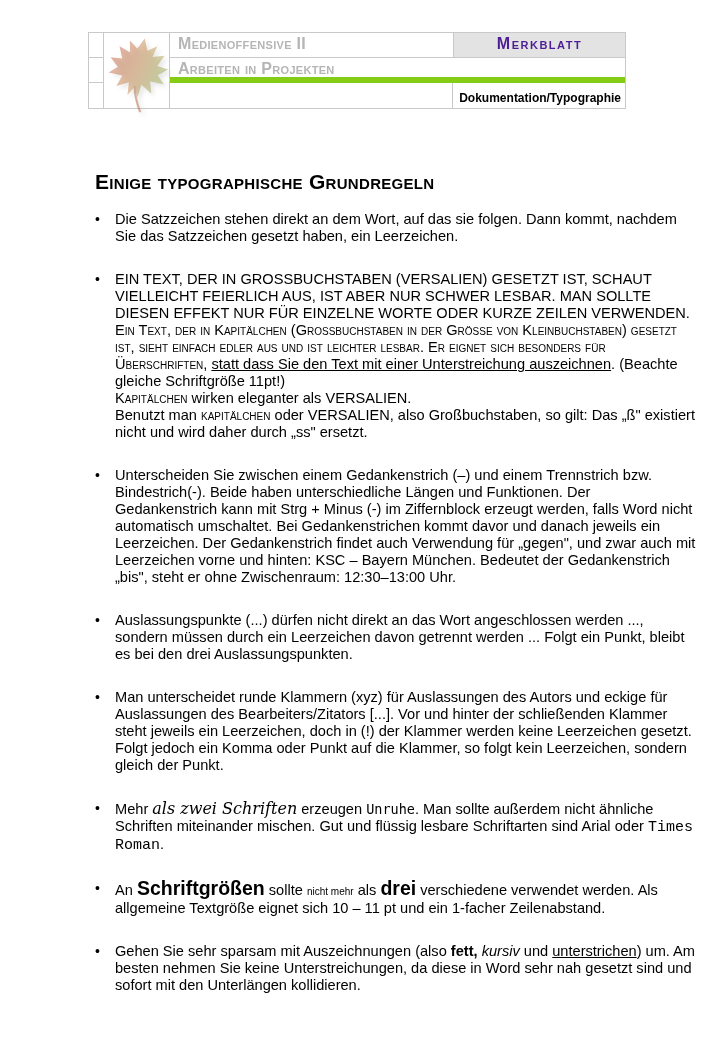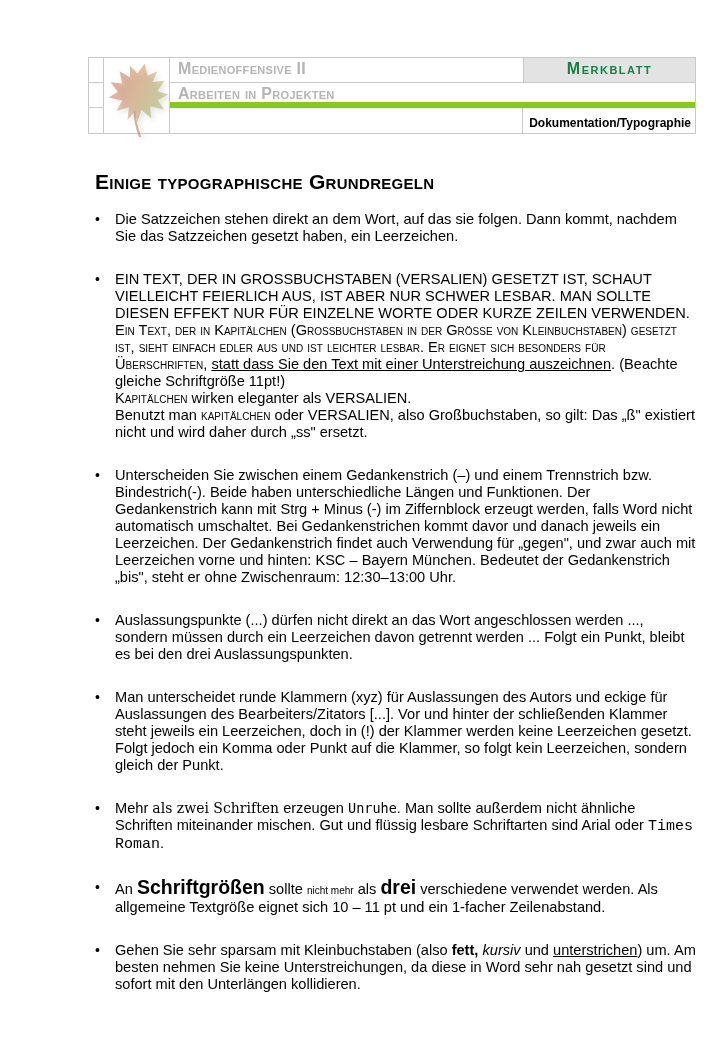--- a/index.html
+++ b/index.html
@@ -2,60 +2,60 @@
 <html><head>
 <meta charset="utf-8">
 <style>
   * { box-sizing: border-box; }
   html,body { margin:0; padding:0; background:#ffffff; }
   body { width:710px; height:1045px; font-family:"Liberation Sans", sans-serif; color:#000; }
   .page { position:relative; width:710px; height:1045px; background:#fff; overflow:hidden; }
 
   
   .header {
-    position:absolute; left:88px; top:57px; width:608px; height:77px;
+    position:absolute; left:88px; top:32px; width:538px; height:77px;
     display:grid;
     grid-template-columns:15px 66px 1fr 172px;
     grid-template-rows:25px 25px 25px;
     border:1px solid #c9c9c9;
   }
   .header > div { overflow:visible; }
   .nc1 { grid-row:1; grid-column:1; border-right:1px solid #c9c9c9; border-bottom:1px solid #c9c9c9; }
   .nc2 { grid-row:2; grid-column:1; border-right:1px solid #c9c9c9; border-bottom:1px solid #c9c9c9; }
   .nc3 { grid-row:3; grid-column:1; border-right:1px solid #c9c9c9; }
   .leafcell { grid-row:1/4; grid-column:2; border-right:1px solid #c9c9c9; position:relative; }
   .leafcell svg { position:absolute; left:1px; top:2px; filter:drop-shadow(3px 3px 2px rgba(120,120,120,0.35)); }
   .t1 { grid-row:1; grid-column:3; border-bottom:1px solid #c9c9c9; padding:2px 0 0 8px; }
   .badge { grid-row:1; grid-column:4; border-left:1px solid #c9c9c9; border-bottom:1px solid #c9c9c9;
            background:#e3e3e3; text-align:center; padding-top:2px; }
   .t2 { grid-row:2; grid-column:3/5; border-bottom:6px solid #84cc16; padding:2px 0 0 8px; }
   .e1 { grid-row:3; grid-column:3; border-right:1px solid #c9c9c9; }
   .sub { grid-row:3; grid-column:4; text-align:right; padding:5px 4px 0 0; }
   .hgray { color:#b5b5b5; font-weight:bold; font-variant:small-caps; font-size:16px; letter-spacing:0.3px; }
-  .badge .hgray { color:#15803d; letter-spacing:1.5px; }
+  .badge .hgray { color:#4c1d95; letter-spacing:1.5px; }
   .subtxt { color:#000000; font-weight:bold; font-size:12px; }
 
   
   .title {
     position:absolute; left:95px; top:170px; margin:0;
     font-size:21px; font-weight:bold; font-variant:small-caps; letter-spacing:0.3px;
   }
 
   
   .rules { position:absolute; left:95px; top:211px; width:601px; margin:0; padding:0; list-style:none; }
   .rules li { display:flex; margin-bottom:26px; }
   .dot { flex:0 0 20px; width:20px; font-size:14px; line-height:17px; }
   .txt { flex:1; font-size:14.6px; line-height:17px; }
 
   .txt .sc    { font-variant:small-caps; }
   .txt .u     { text-decoration:underline; }
   .txt .b     { font-weight:bold; }
   .txt .i     { font-style:italic; }
   .txt .mono  { font-family:"DejaVu Sans Mono", monospace; font-size:13.5px; }
-  .txt .script{ font-family:"DejaVu Serif", serif; font-size:14px; }
+  .txt .script{ font-family:"DejaVu Serif", serif; font-style:italic; font-size:16px; }
   .txt .serif { font-family:Liberation Mono, monospace; font-size:15px; }
   .txt .bb    { font-weight:bold; font-size:19.5px; }
   .txt .sm    { font-size:10px; }
 </style>
 </head>
 <body>
 
 <div class="page">
 
   <div class="header">
@@ -124,17 +124,17 @@
       <li>
         <span class="dot">•</span>
         <div class="txt"><span> Mehr </span><span class="script">als zwei Schriften</span><span> erzeugen </span><span class="mono">Unruhe</span><span>. Man sollte außerdem nicht ähnliche Schriften miteinander mischen. Gut und flüssig lesbare Schriftarten sind Arial oder </span><span class="serif">Times Roman</span><span>.</span></div>
       </li>
       <li>
         <span class="dot">•</span>
         <div class="txt"><span> An </span><span class="bb">Schriftgrößen</span><span> sollte </span><span class="sm">nicht mehr</span><span> als </span><span class="bb">drei</span><span> verschiedene verwendet werden. Als allgemeine Textgröße eignet sich 10 – 11 pt und ein 1-facher Zeilenabstand.</span></div>
       </li>
       <li>
         <span class="dot">•</span>
-        <div class="txt"><span> Gehen Sie sehr sparsam mit Kleinbuchstaben (also </span><span class="b">fett,</span><span> </span><span class="i">kursiv</span><span> und </span><span class="u">unterstrichen</span><span>) um. Am besten nehmen Sie keine Unterstreichungen, da diese in Word sehr nah gesetzt sind und sofort mit den Unterlängen kollidieren.</span></div>
+        <div class="txt"><span> Gehen Sie sehr sparsam mit Auszeichnungen (also </span><span class="b">fett,</span><span> </span><span class="i">kursiv</span><span> und </span><span class="u">unterstrichen</span><span>) um. Am besten nehmen Sie keine Unterstreichungen, da diese in Word sehr nah gesetzt sind und sofort mit den Unterlängen kollidieren.</span></div>
       </li>
     </ul>
 
 </div>
 
 </body></html>

